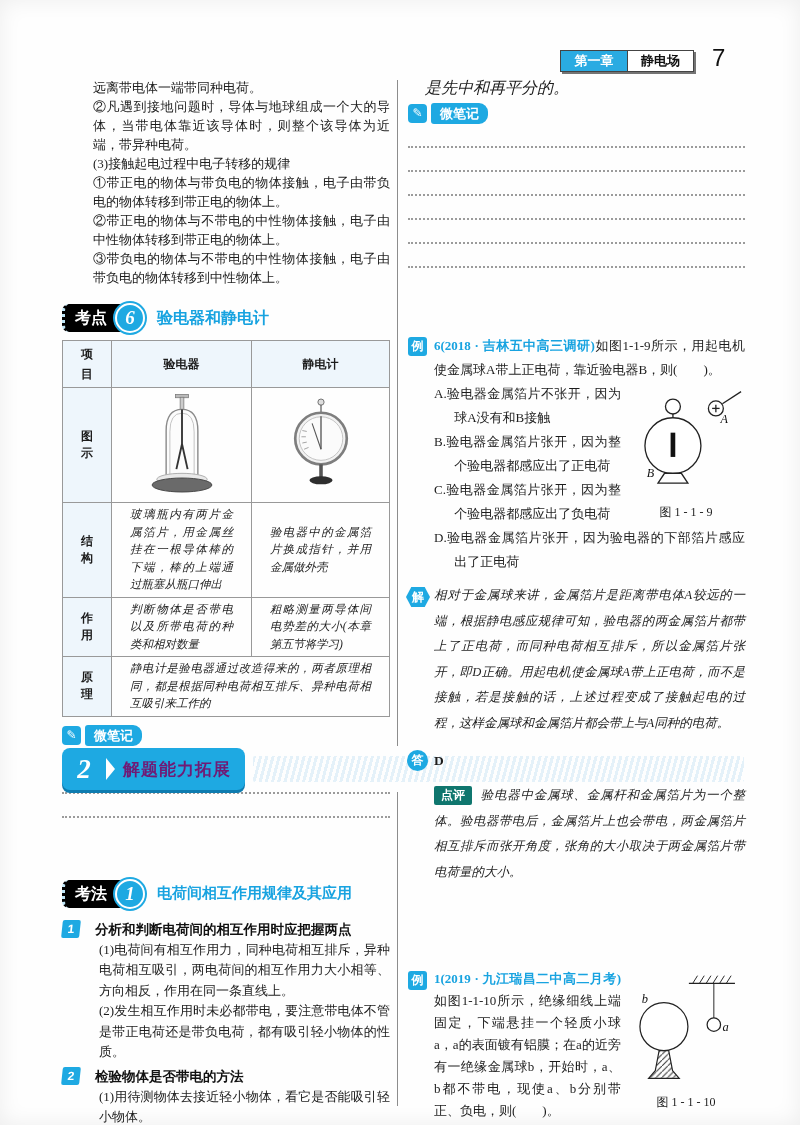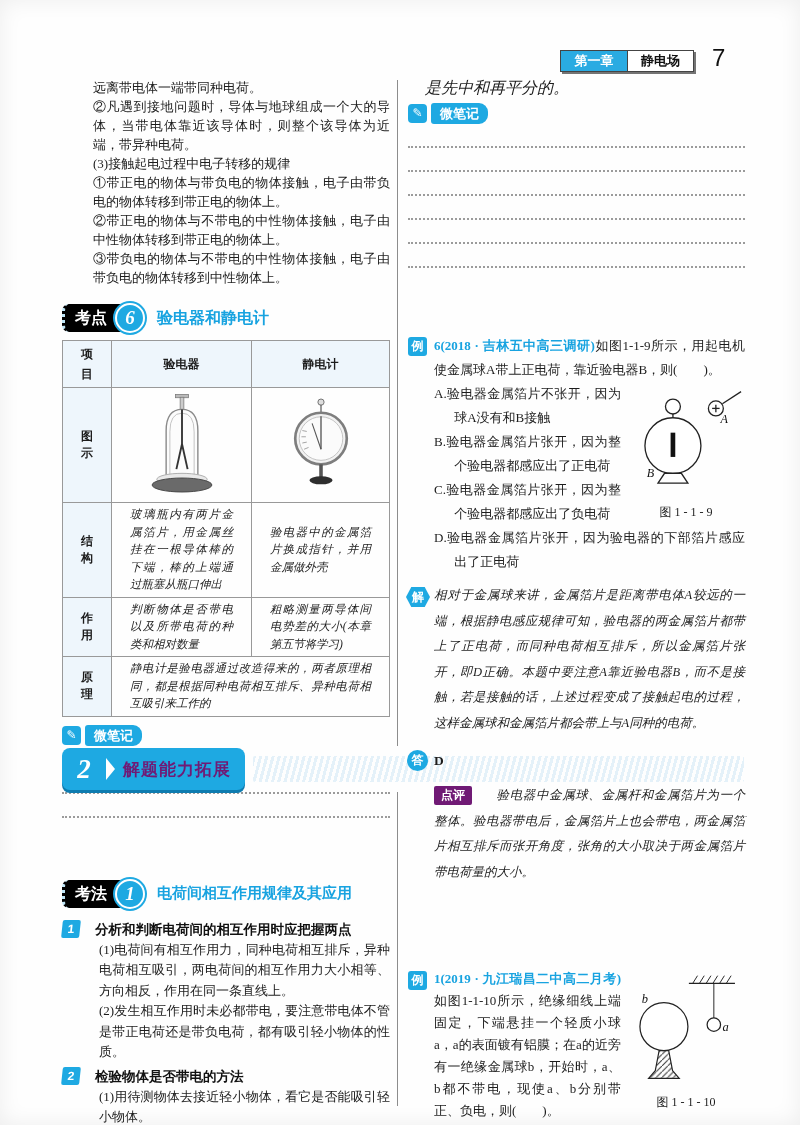--- a/index.html
+++ b/index.html
@@ -74,22 +74,22 @@
 
   
   .ex-block { position:relative; padding-left:26px; }
   .badge-li { position:absolute; left:0; top:3px; width:19px; height:19px; background:#1ea9e2; color:#fff;
               font:bold 12px/19px "Liberation Sans", sans-serif; text-align:center; border-radius:3px; }
   .badge-jie { position:absolute; left:-2px; top:4px; width:24px; height:20px; background:#1ea9e2; color:#fff;
                font:bold 12px/20px "Liberation Sans", sans-serif; text-align:center;
                clip-path:polygon(22% 0,78% 0,100% 50%,78% 100%,22% 100%,0 50%); }
   .badge-da { position:absolute; left:-1px; top:0px; width:21px; height:21px; background:#1ea9e2; color:#fff;
               font:bold 12px/21px "Liberation Sans", sans-serif; text-align:center; border-radius:50%; }
-  .badge-dp { display:inline-block; background:#701a75; color:#fff; font:bold 12px/17px "Liberation Sans", sans-serif;
-              padding:1px 7px; border-radius:2px; margin-right:24px; font-style:normal; }
+  .badge-dp { display:inline-block; background:#0f766e; color:#fff; font:bold 12px/17px "Liberation Sans", sans-serif;
+              padding:1px 7px; border-radius:2px; margin-right:8px; font-style:normal; }
   .cite { color:#18a3e0; font-weight:bold; }
   .stem { line-height:24px; }
   .opt { line-height:24px; padding-left:1.55em; text-indent:-1.55em; }
   .sol-text { font-style:italic; font-size:12.5px; line-height:25.5px; }
   .ans-line { position:relative; padding-left:26px; margin-top:14px; font-weight:bold; font-size:13.5px; line-height:21px; }
   .figure { float:right; width:118px; text-align:center; margin-left:6px; }
   .figcap { font-size:12px; margin-top:2px; }
   svg text { font-family:"Liberation Serif", serif; font-style:italic; font-size:13px; fill:#111; }
 </style>
 </head>
@@ -262,21 +262,21 @@
         </div>
         <div class="opt jt">A.验电器金属箔片不张开，因为球A没有和B接触</div>
         <div class="opt jt">B.验电器金属箔片张开，因为整个验电器都感应出了正电荷</div>
         <div class="opt jt">C.验电器金属箔片张开，因为整个验电器都感应出了负电荷</div>
         <div class="opt jt">D.验电器金属箔片张开，因为验电器的下部箔片感应出了正电荷</div>
       </div>
     </div>
 
     <div class="ex-block" style="margin-top:9px; clear:both">
       <span class="badge-jie">解</span>
-      <div class="sol-text jt">相对于金属球来讲，金属箔片是距离带电体A较远的一端，根据静电感应规律可知，验电器的两金属箔片都带上了正电荷，而同种电荷相互排斥，所以金属箔片张开，即D正确。本题中要注意A靠近验电器B，而不是接触，若是接触的话，上述过程变成了接触起电的过程，这样金属球和金属箔片都会带上与A同种的电荷。</div>
+      <div class="sol-text jt">相对于金属球来讲，金属箔片是距离带电体A较远的一端，根据静电感应规律可知，验电器的两金属箔片都带上了正电荷，而同种电荷相互排斥，所以金属箔片张开，即D正确。用起电机使金属球A带上正电荷，而不是接触，若是接触的话，上述过程变成了接触起电的过程，这样金属球和金属箔片都会带上与A同种的电荷。</div>
     </div>
 
     <div class="ans-line">
       <span class="badge-da">答</span>
       <span>D</span>
     </div>
 
     <div class="ex-block" style="margin-top:12px">
       <div class="sol-text jt"><span class="badge-dp">点评</span><span>验电器中金属球、金属杆和金属箔片为一个整体。验电器带电后，金属箔片上也会带电，两金属箔片相互排斥而张开角度，张角的大小取决于两金属箔片带电荷量的大小。</span></div>
     </div>

